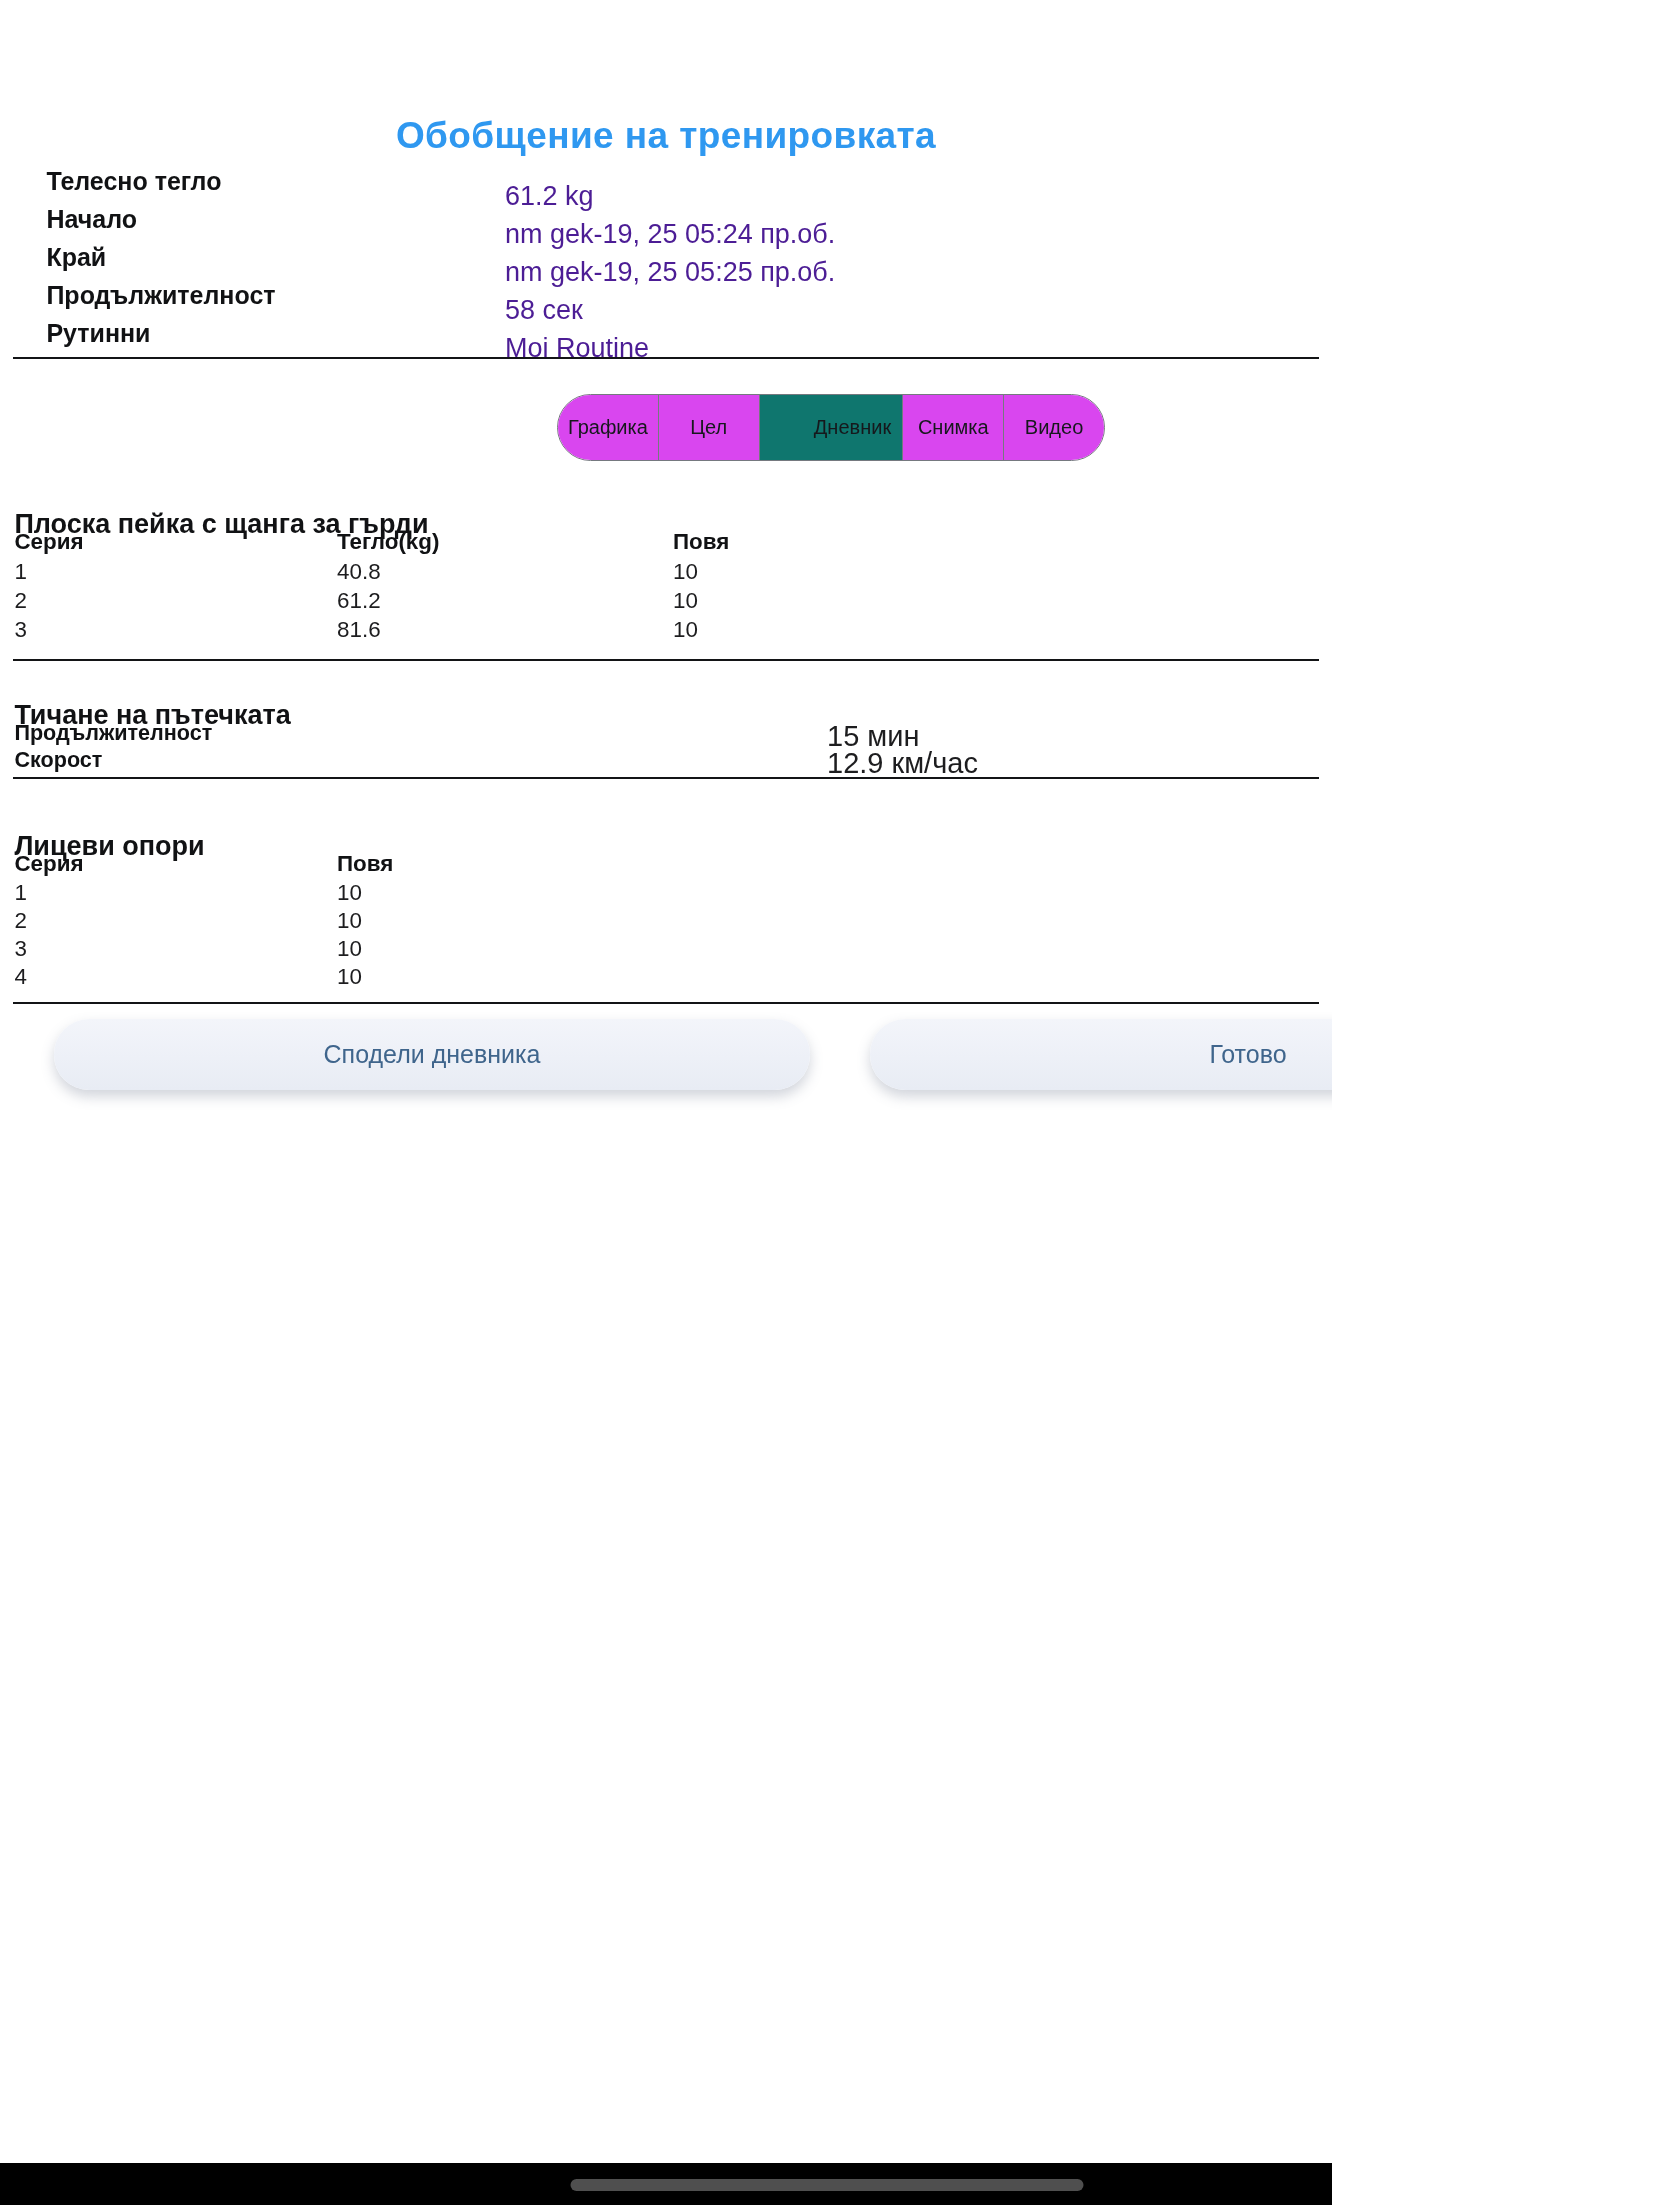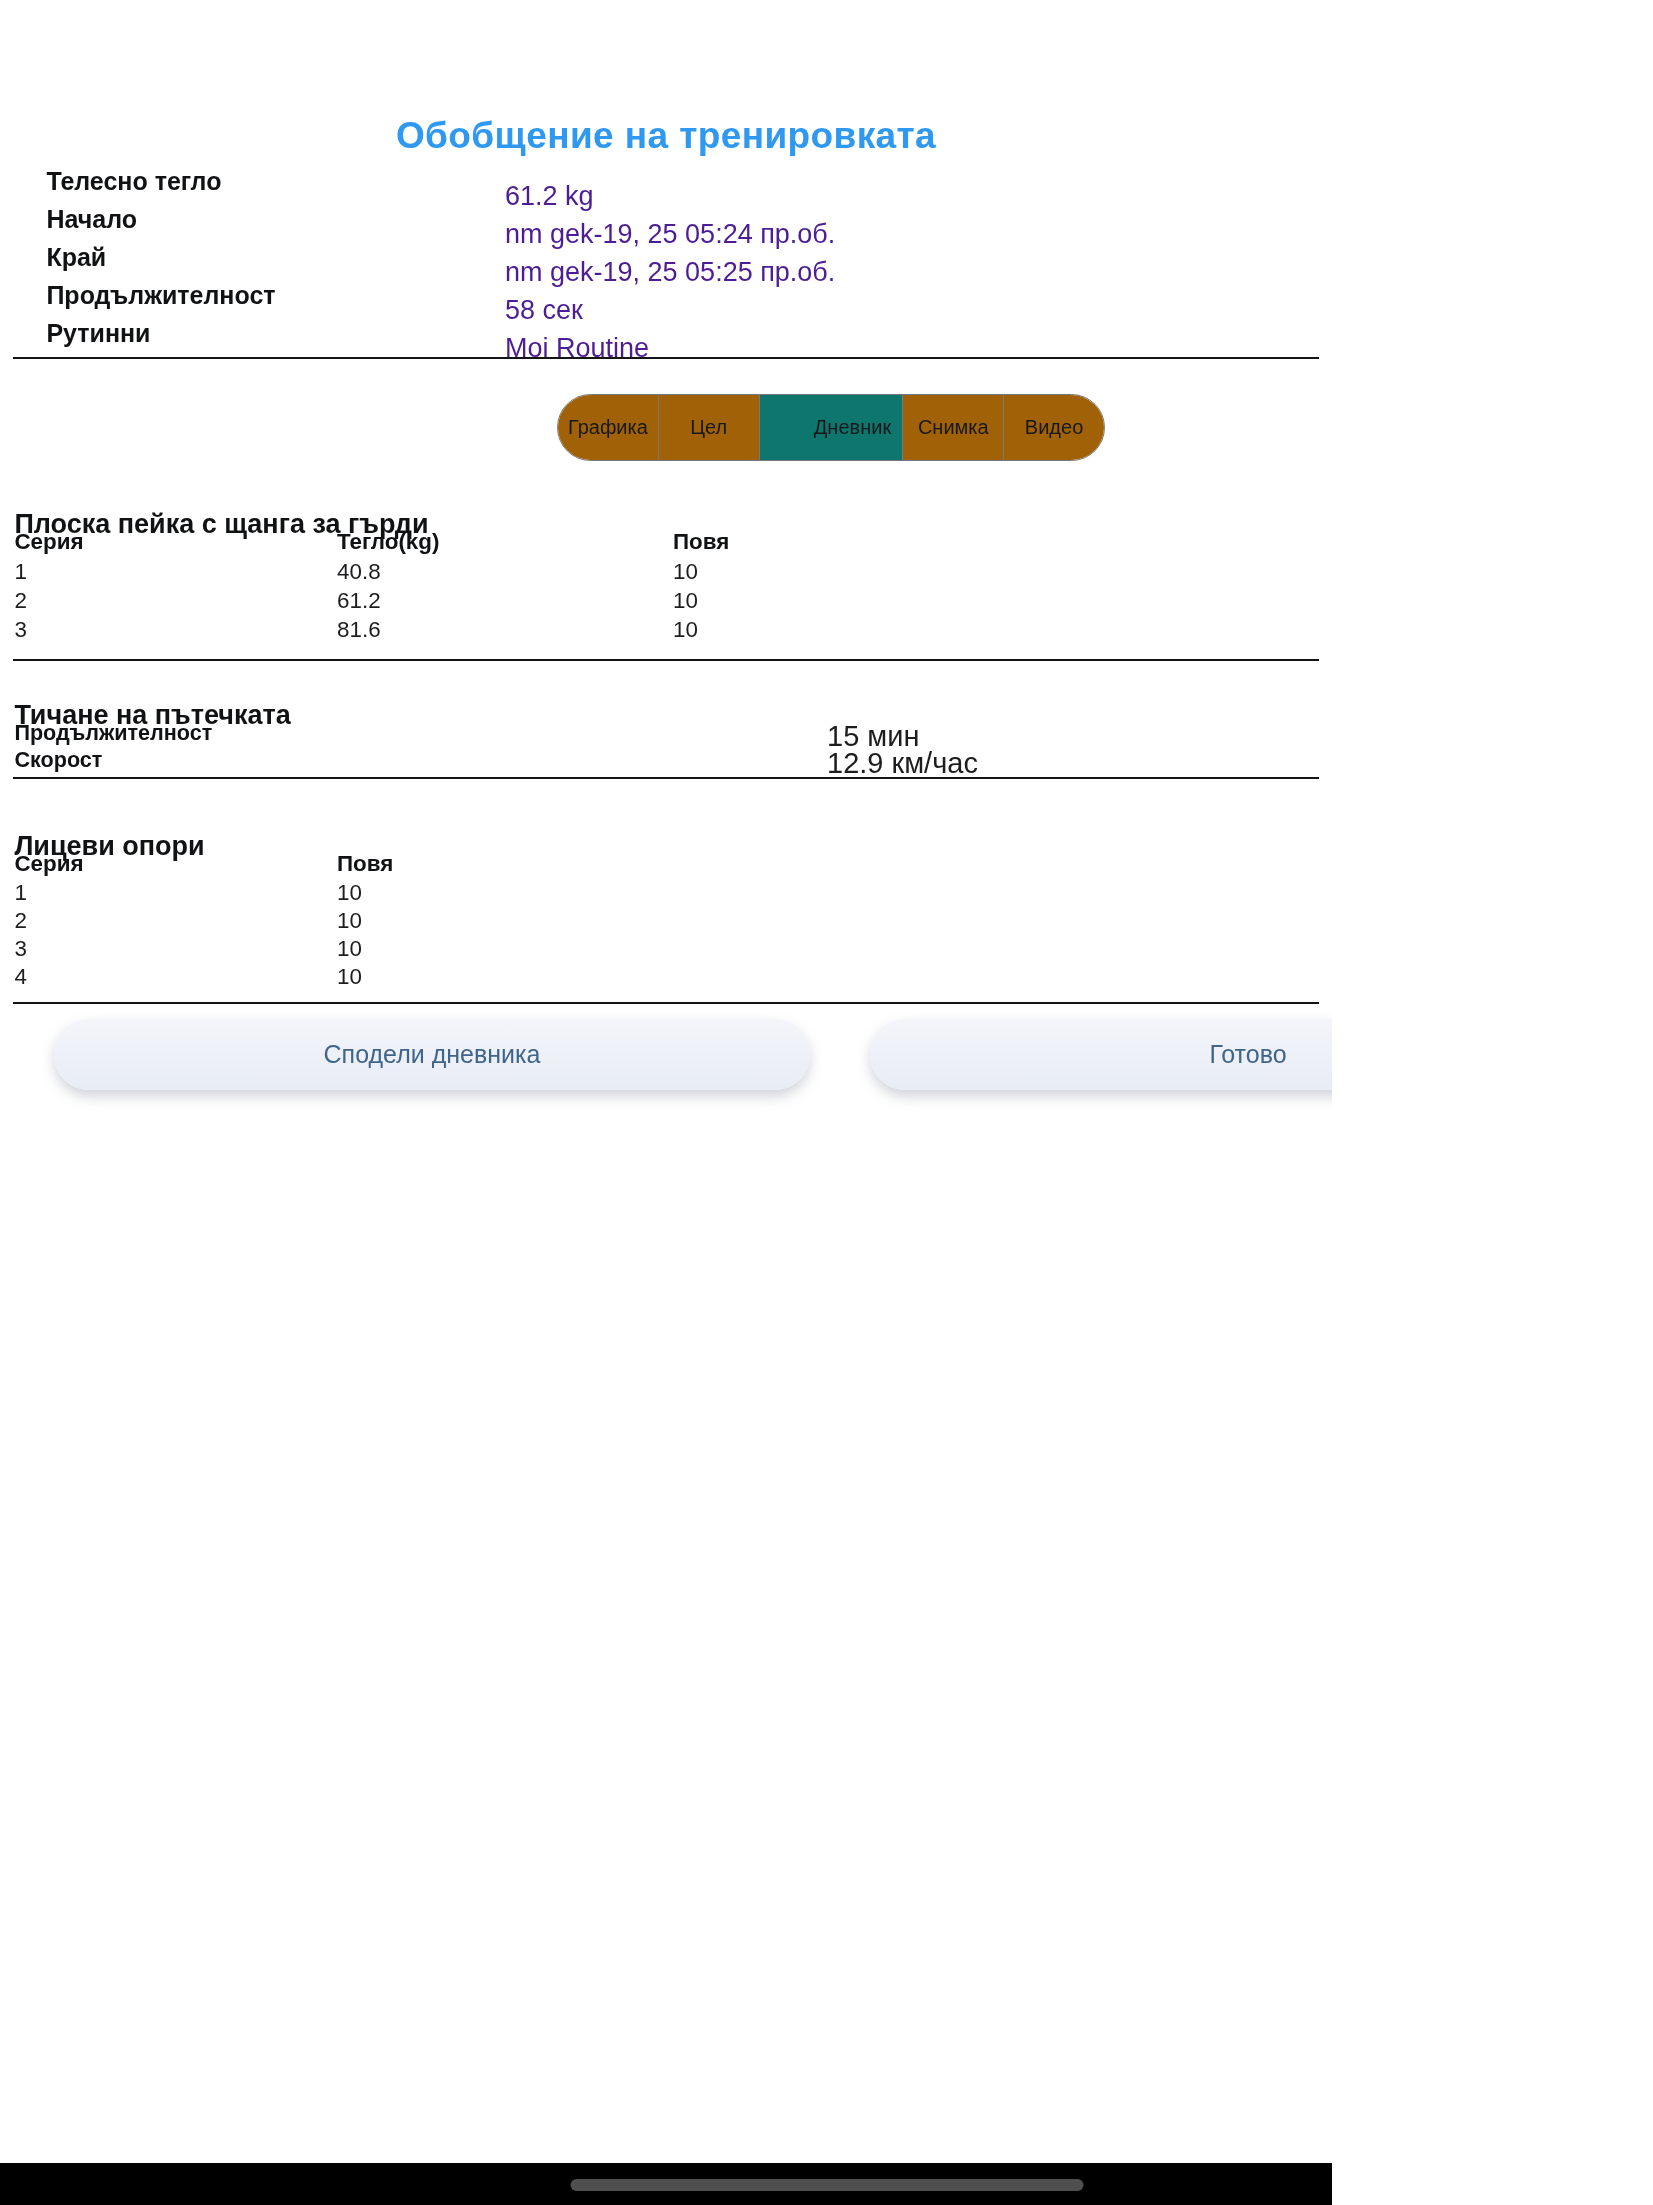--- a/index.html
+++ b/index.html
@@ -21,21 +21,21 @@
   .divider{position:absolute;left:13px;right:13px;height:2.4px;background:#131416;}
   .d1{top:357px}.d2{top:659px}.d3{top:777px}.d4{top:1002px}
   
   .tabbar{
     position:absolute;top:394px;left:557px;width:548px;height:67px;
     display:flex;border:1.6px solid #75797f;border-radius:34px;overflow:hidden;background:#fff;
     box-sizing:border-box;
   }
   .tab{
     flex:1 1 0;display:flex;align-items:center;justify-content:center;
-    font-size:20px;color:#16181c;background:#a16207;border-right:1.6px solid #75797f;cursor:pointer;
+    font-size:20px;color:#16181c;background:#d946ef;border-right:1.6px solid #75797f;cursor:pointer;
   }
   .tab:last-child{border-right:none;text-align:right;}
   .tab.active{background:#0f766e;padding-left:43px;}
   
   .sec-title{position:absolute;left:14.4px;font-size:27px;font-weight:700;color:#111214;}
   .t1{top:487px}.t2{top:678px}.t3{top:809px}
   .tbl-row{position:absolute;left:0;right:0;height:29px;text-align:center;}
   .cell{position:absolute;top:0;font-size:22.4px;color:#1d1d1f;}
   .cell.hd{font-weight:700;color:#111214;}
   .c0{left:14.4px}.c1{left:337px}.c2{left:673px}

